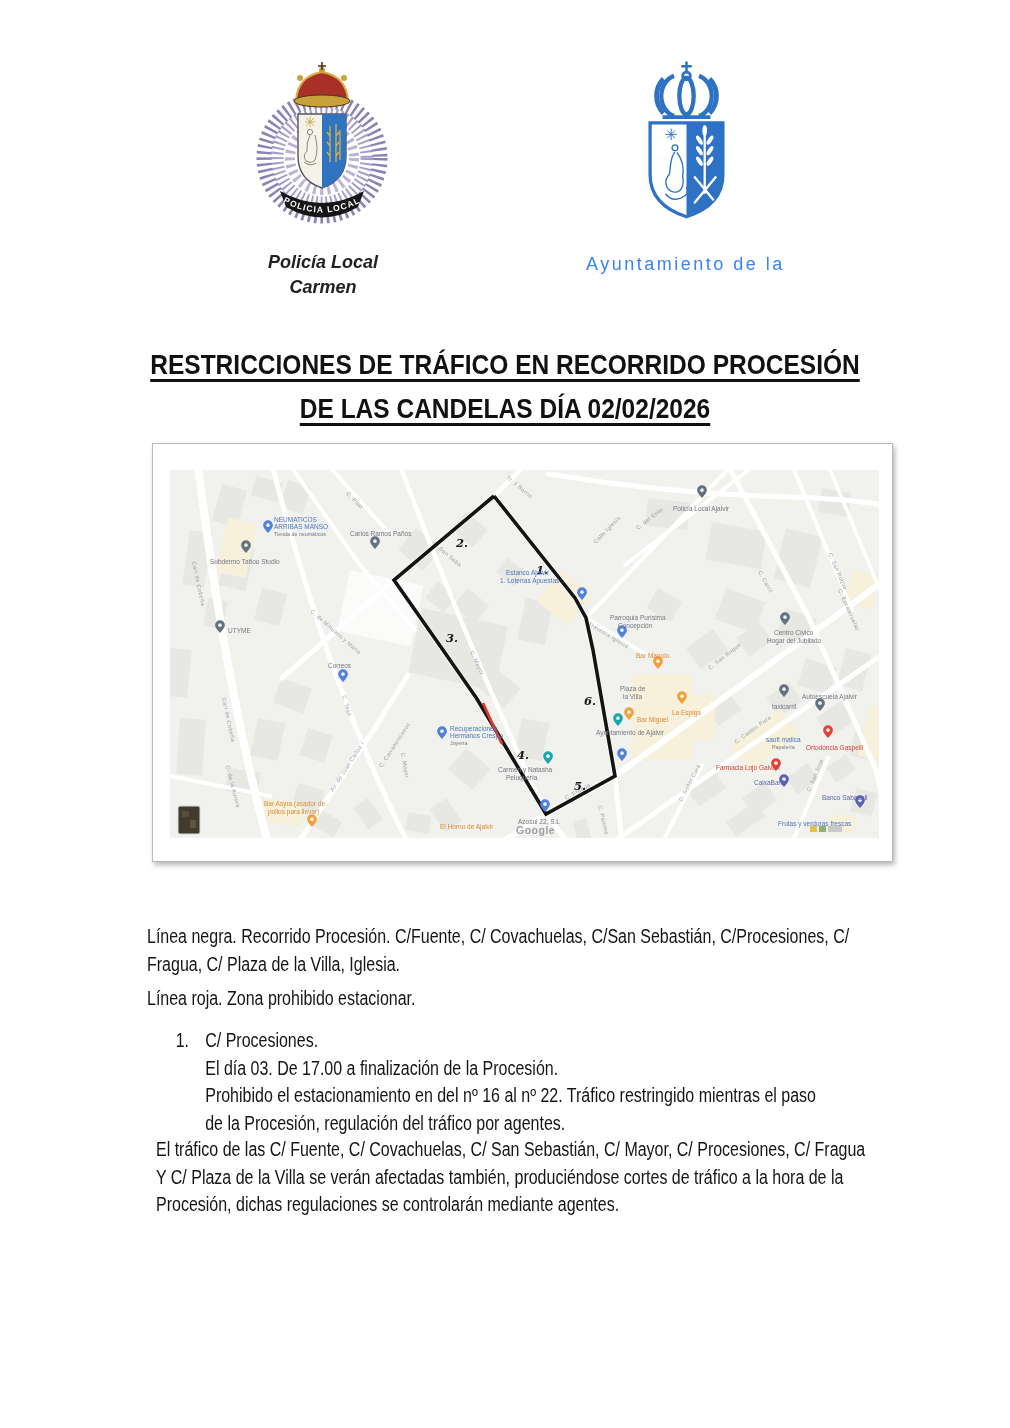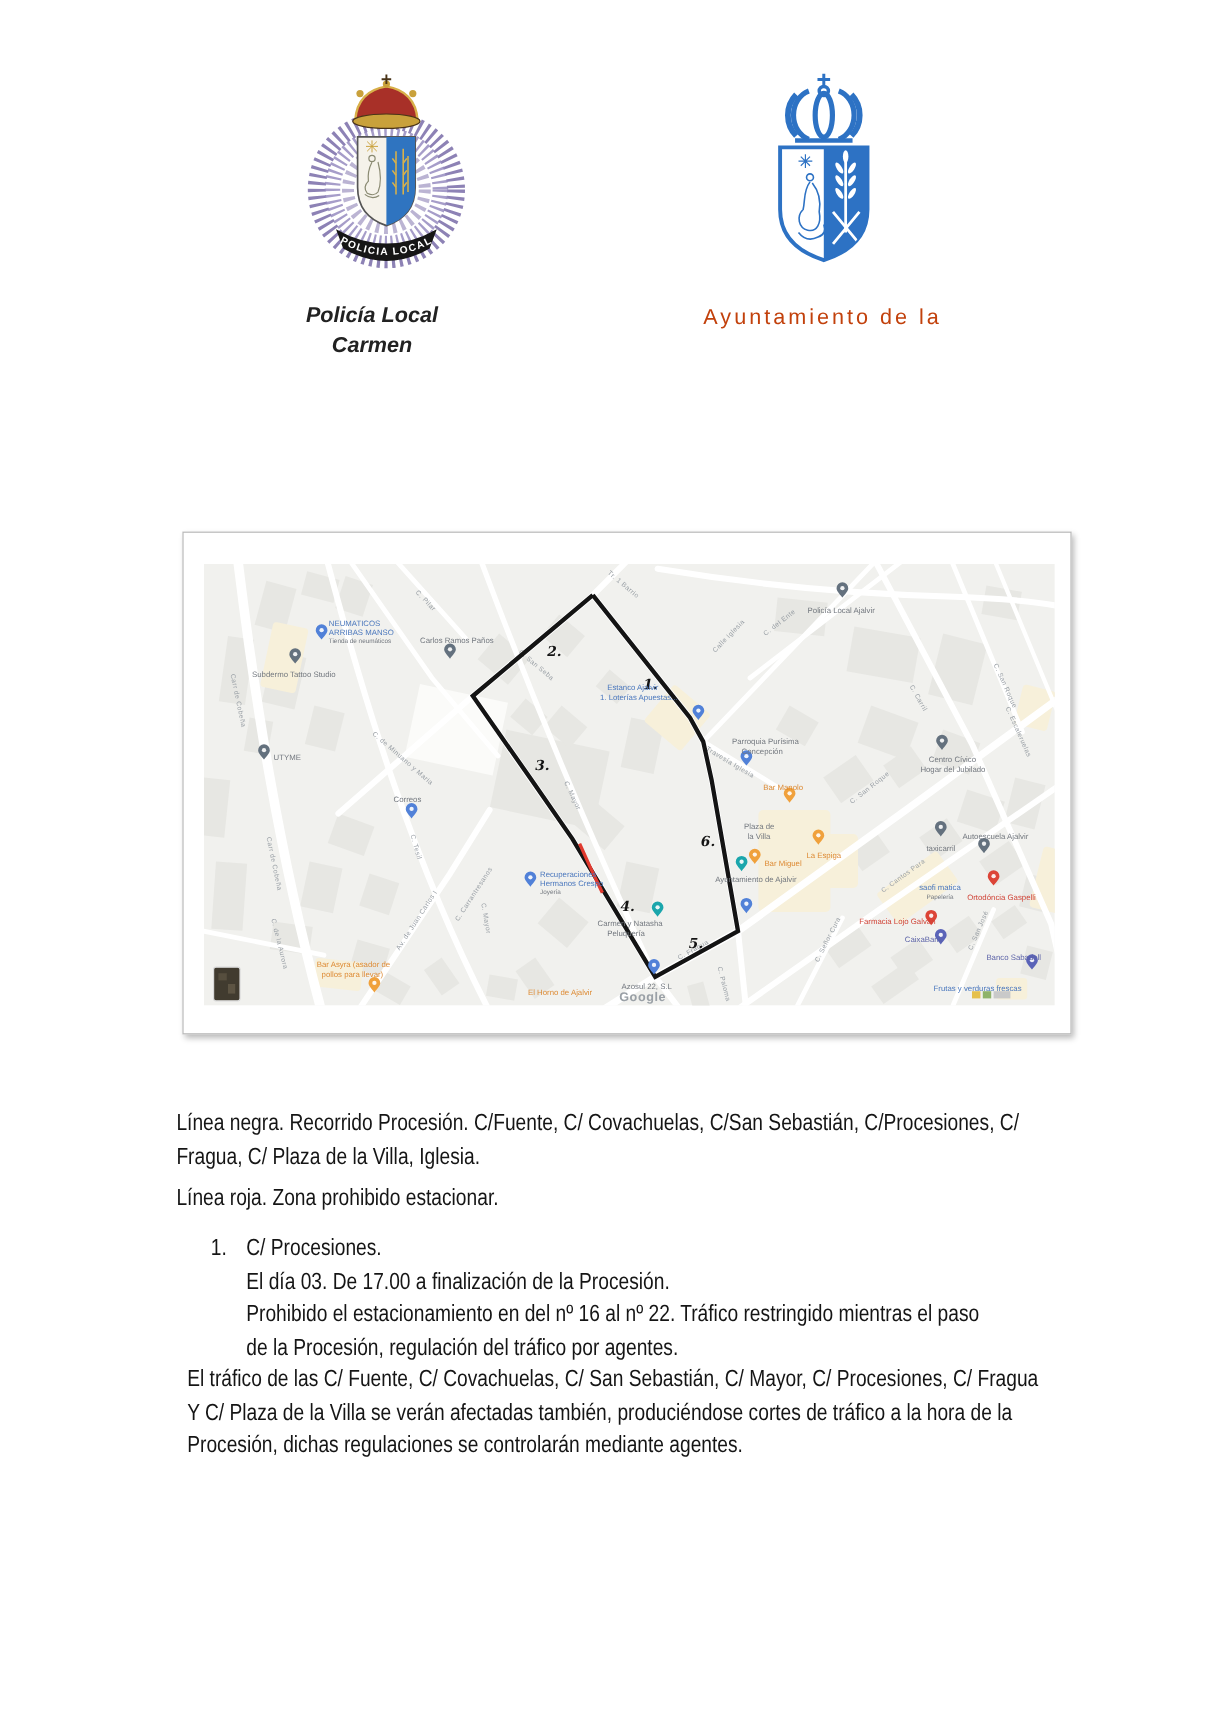--- a/index.html
+++ b/index.html
@@ -1,24 +1,24 @@
 <!DOCTYPE html>
 <html><head>
 <meta charset="utf-8">
 <style>
   html,body{margin:0;padding:0;background:#fff;}
   #page{position:relative;width:1010px;height:1428px;background:#ffffff;overflow:hidden;
         font-family:"Liberation Sans",sans-serif;color:#1a1a1a;}
   
   .badge-wrap{position:absolute;left:252px;top:60px;width:140px;height:185px;}
-  .badge-caption{position:absolute;left:220px;top:250px;width:180px;text-align:center;
+  .badge-caption{position:absolute;left:233px;top:250px;width:180px;text-align:center;
       font-style:italic;font-weight:600;font-size:18px;line-height:25px;color:#222;}
   .council-wrap{position:absolute;left:629px;top:58px;width:115px;height:190px;}
   .council-caption{position:absolute;left:563px;top:251px;width:245px;text-align:center;
-      font-size:18px;line-height:27px;letter-spacing:2.5px;color:#c2410c;}
+      font-size:18px;line-height:27px;letter-spacing:2.5px;color:#3b82f6;}
   
   .title{position:absolute;top:342px;left:0;right:0;text-align:center;}
   .title .tline{font-weight:bold;font-size:28.5px;line-height:44px;transform:scaleX(.86);color:#111;}
   .title .tline span{text-decoration:underline;text-decoration-thickness:2.5px;text-underline-offset:5px;}
   
   .map-frame{position:absolute;left:152px;top:443px;width:739px;height:417px;background:#fff;
       border:1px solid #b9b9b9;box-shadow:2px 3px 5px rgba(0,0,0,.28);}
   .map-frame svg{position:absolute;left:17px;top:26px;}
   
   .doc{position:absolute;transform:scaleX(.82);transform-origin:0 0;width:905px;
@@ -124,20 +124,24 @@
         <circle cx="48" cy="92" r="3"></circle>
         <path d="M48,96 C42,104 44,112 42,120 C36,126 38,136 46,138 C54,140 58,132 56,122 C58,110 54,102 50,97"></path>
         <path d="M38,140 q7,9 17,4 q8,-3 5,-11"></path>
       </g>
     </svg>
   </div>
   <div class="council-caption">
     <div>Ayuntamiento de la</div>
   </div>
 
+  <div class="title">
+    <div class="tline"><span>RESTRICCIONES DE TRÁFICO EN RECORRIDO PROCESIÓN</span></div>
+    <div class="tline"><span>DE LAS CANDELAS DÍA 02/02/2026</span></div>
+  </div>
 
   <div class="map-frame">
     <svg width="709" height="368" viewBox="0 0 709 368">
       <rect x="0" y="0" width="709" height="368" fill="#f1f1ee"></rect>
 
       <g fill="#e7e7e3">
         <rect x="52" y="14" width="26" height="38" transform="rotate(15 52 14)"></rect>
           <rect x="86" y="6" width="28" height="20" transform="rotate(15 86 6)"></rect>
         <rect x="118" y="10" width="24" height="28" transform="rotate(18 118 10)"></rect>
           <rect x="58" y="72" width="28" height="44" transform="rotate(13 58 72)"></rect>

